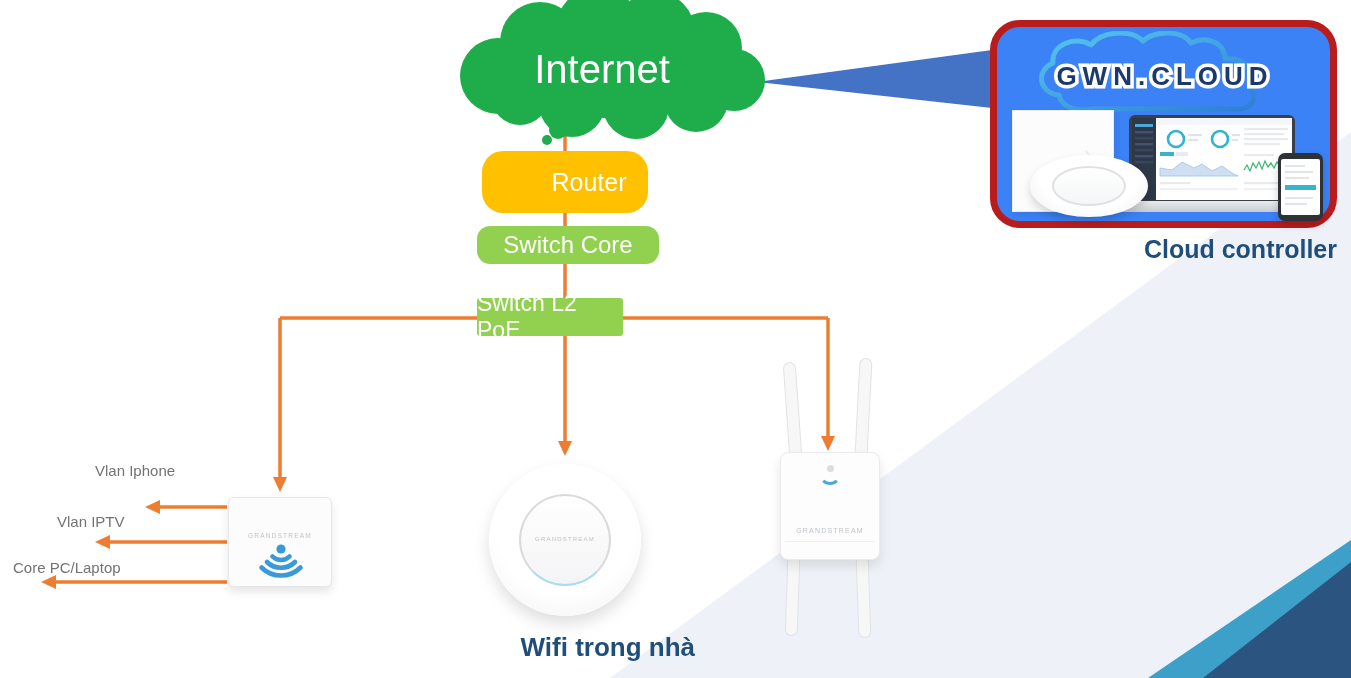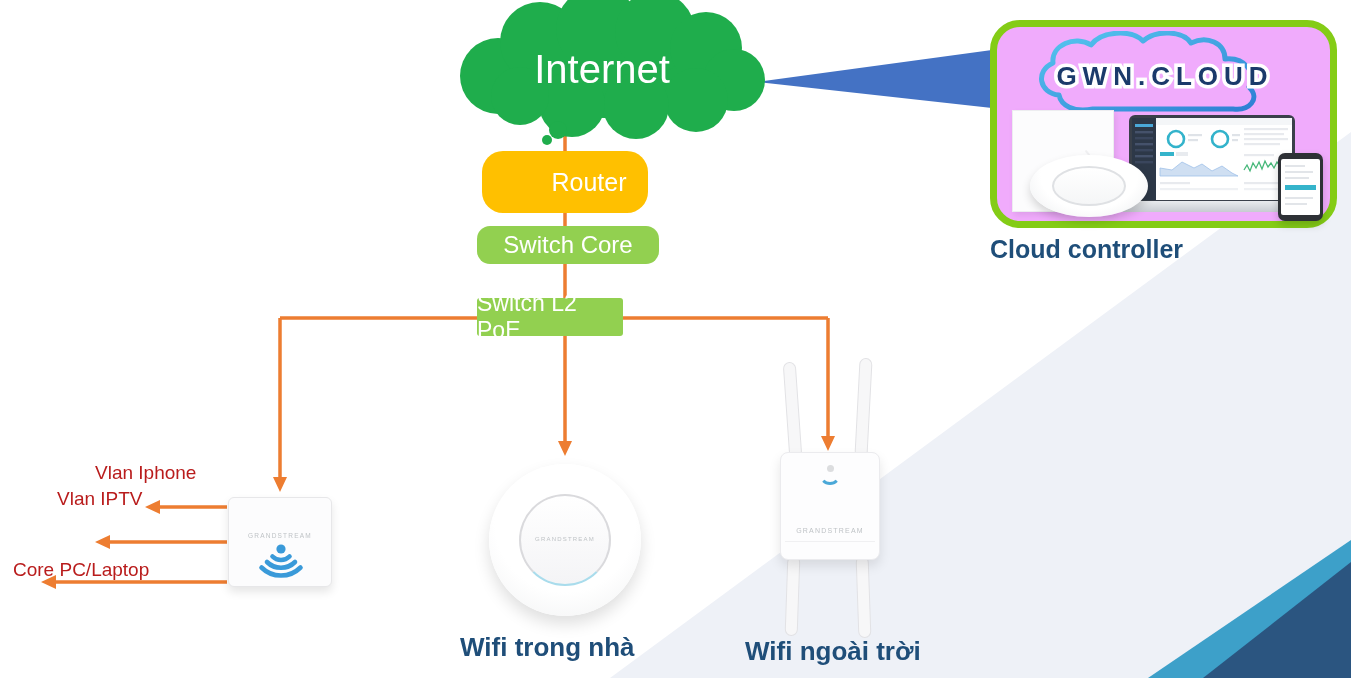--- a/index.html
+++ b/index.html
@@ -11,23 +11,23 @@
   svg{display:block;}
   
   .node{
     position:absolute;display:flex;align-items:center;justify-content:center;
     color:#fff;box-sizing:border-box;z-index:3;
   }
   .node.router{left:482px;top:151px;width:166px;height:62px;background:#FFC000;border-radius:21px;font-size:25px;padding-left:48px;}
   .node.score{left:477px;top:226px;width:182px;height:38px;background:#92D050;border-radius:13px;font-size:24px;}
   .node.sl2{left:477px;top:298px;width:146px;height:38px;background:#92D050;border-radius:3px;font-size:23px;}
   
-  .vlan{position:absolute;color:#b91c1c;font-size:19px;z-index:3;white-space:nowrap;}
-  
-  .cap{position:absolute;color:#1F4E79;font-weight:bold;text-align:left;z-index:4;white-space:nowrap;}
+  .vlan{position:absolute;color:#737373;font-size:15px;z-index:3;white-space:nowrap;}
+  
+  .cap{position:absolute;color:#1F4E79;font-weight:bold;text-align:right;z-index:4;white-space:nowrap;}
   
   .dev-inroom{
     position:absolute;left:228px;top:497px;width:102px;height:88px;background:#fcfcfd;
     border:1px solid #e7e7e9;border-radius:6px;box-shadow:0 5px 10px rgba(0,0,0,.10);z-index:2;
   }
   .brand{
     position:absolute;left:0;width:100%;text-align:center;color:#bfc3c6;
     letter-spacing:1.2px;font-size:7px;z-index:2;white-space:nowrap;
   }
   
@@ -51,22 +51,22 @@
     border:1px solid #ebebee;border-radius:8px;box-shadow:0 6px 12px rgba(0,0,0,.10);z-index:3;
   }
   .led-dot{position:absolute;left:46px;top:12px;width:7px;height:7px;border-radius:50%;background:#dcdddf;}
   .led-arc{
     position:absolute;left:38px;top:10px;width:22px;height:22px;border-radius:50%;
     border:3px solid transparent;border-bottom-color:#4aa8d8;box-sizing:border-box;
   }
   .seam{position:absolute;left:4px;top:88px;width:90px;height:1px;background:#f0f0f2;}
   
   .controller{
-    position:absolute;left:990px;top:20px;width:347px;height:208px;background:#f0abfc;
-    border:7px solid #84cc16;border-radius:30px;box-sizing:border-box;z-index:3;
+    position:absolute;left:990px;top:20px;width:347px;height:208px;background:#3b82f6;
+    border:7px solid #b91c1c;border-radius:30px;box-sizing:border-box;z-index:3;
   }
   .pkg{
     position:absolute;left:15px;top:83px;width:100px;height:100px;background:#fcfcfd;
     border:1px solid #ededf0;box-shadow:2px 3px 6px rgba(0,0,0,.08);
   }
   .pkg-arc{
     position:absolute;left:22px;top:30px;width:56px;height:56px;border-radius:50%;
     border:2px solid #f0f0f2;border-top-color:transparent;border-left-color:transparent;
   }
   .laptop-screen{
@@ -153,21 +153,21 @@
     <span>Router</span>
   </div>
   <div class="node score">
     <span>Switch Core</span>
   </div>
   <div class="node sl2">
     <span>Switch L2 PoE</span>
   </div>
 
   <div class="vlan" style="left:95px;top:462px;">Vlan Iphone</div>
-  <div class="vlan" style="left:57px;top:488px;">Vlan IPTV</div>
+  <div class="vlan" style="left:57px;top:513px;">Vlan IPTV</div>
   <div class="vlan" style="left:13px;top:559px;">Core PC/Laptop</div>
 
   <div class="dev-inroom">
     <div class="brand" style="top:34px;font-size:6.5px;">GRANDSTREAM</div>
     <svg class="abs" style="left:29px;top:44px;" width="46" height="40" viewBox="0 0 46 40">
       <g stroke="#3A9AD9" stroke-width="4.6" fill="none" stroke-linecap="round">
         <path d="M14.5,14.5 A12,12 0 0 0 31.5,14.5"></path>
         <path d="M9,20 A19.8,19.8 0 0 0 37,20"></path>
         <path d="M3.5,25.5 A27.6,27.6 0 0 0 42.5,25.5"></path>
       </g>
@@ -185,21 +185,20 @@
   <div class="antenna" style="left:786px;top:362px;height:96px;transform:rotate(-4deg);"></div>
   <div class="antenna" style="left:857px;top:358px;height:100px;transform:rotate(3deg);"></div>
   <div class="antenna" style="left:786px;top:556px;height:80px;transform:rotate(2deg);"></div>
   <div class="antenna" style="left:857px;top:556px;height:82px;transform:rotate(-2deg);"></div>
   <div class="dev-outdoor">
     <div class="led-dot"></div>
     <div class="led-arc"></div>
     <div class="seam"></div>
     <div class="brand" style="top:74px;font-size:7px;">GRANDSTREAM</div>
   </div>
-  <div class="cap" style="left:745px;top:636px;width:200px;font-size:26px;">Wifi ngoài trời</div>
 
   <div class="controller">
 
     <svg class="abs" style="left:26px;top:4px;" width="285" height="84" viewBox="0 0 285 84">
       <defs>
         <linearGradient id="lg1" x1="0" y1="0" x2="1" y2="1">
           <stop offset="0" stop-color="#56C7EF"></stop>
           <stop offset="1" stop-color="#2E7ED4"></stop>
         </linearGradient>
       </defs>

